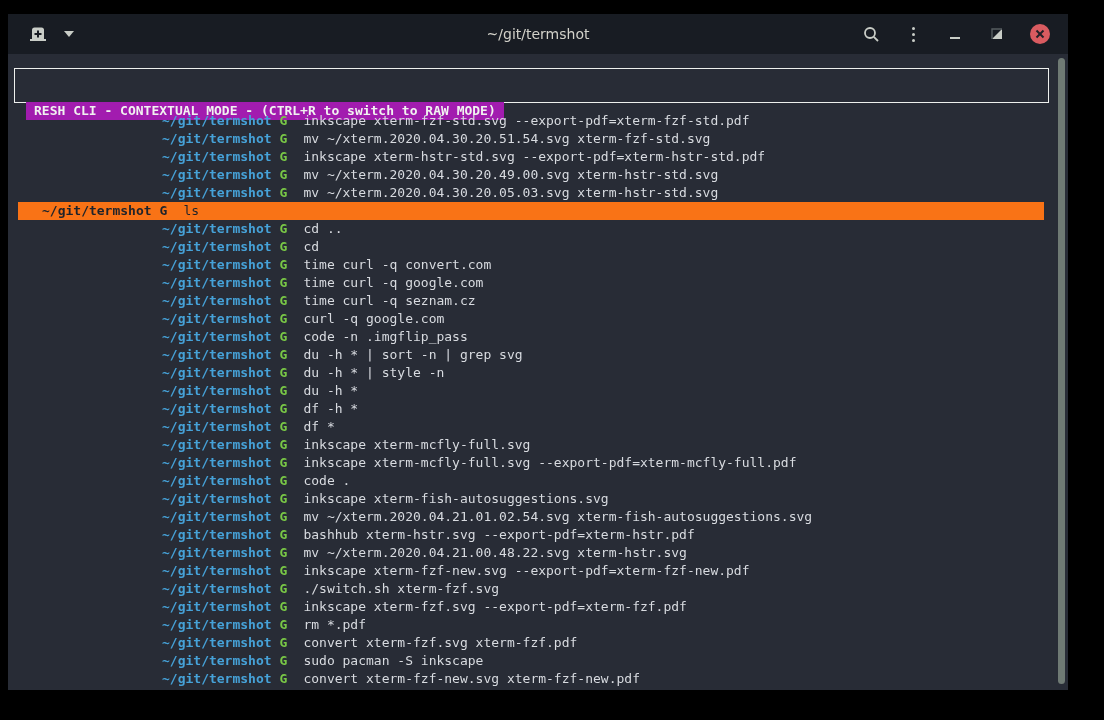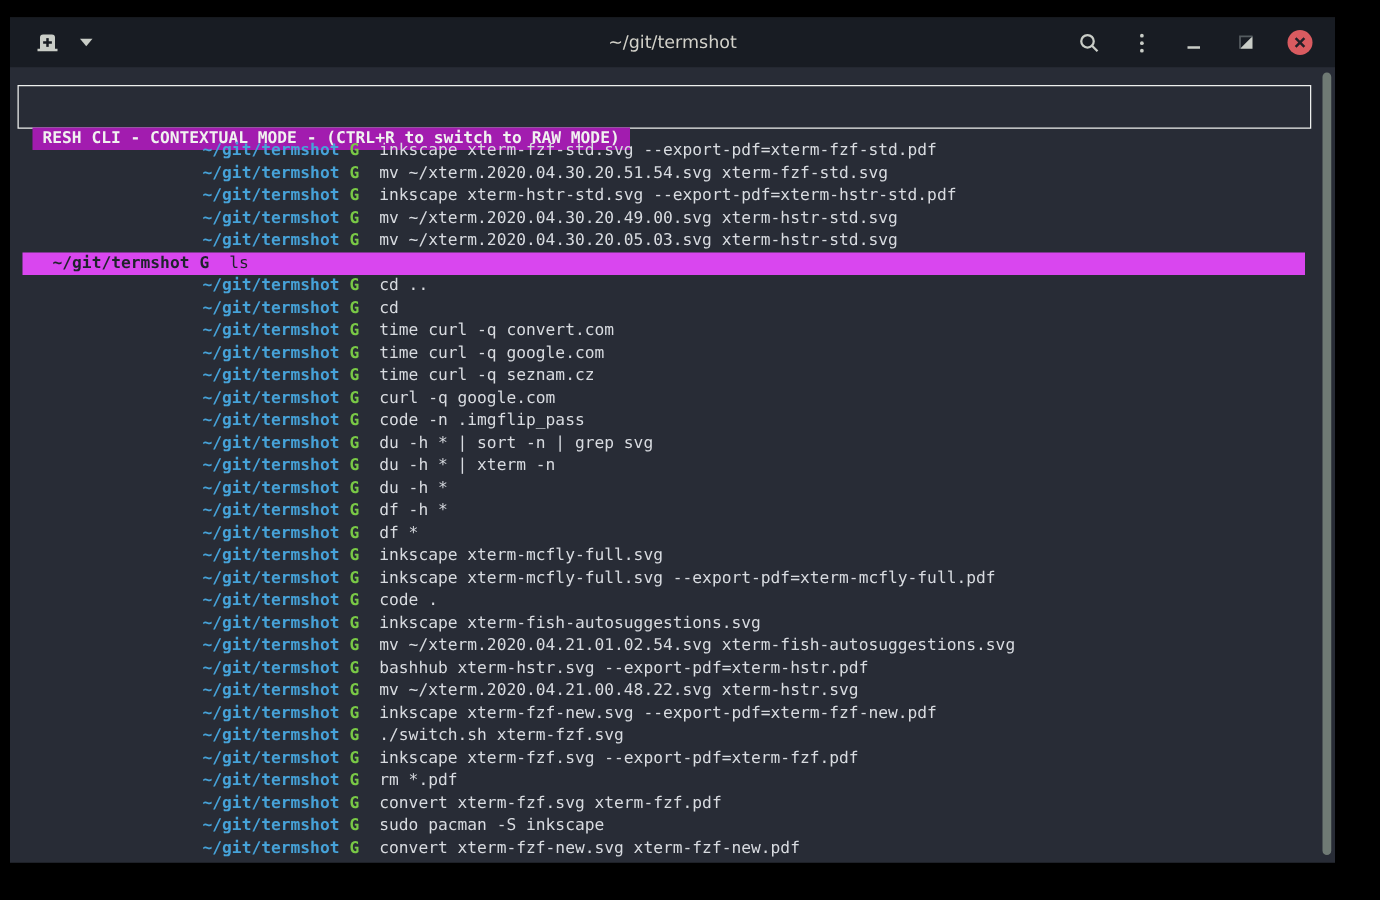--- a/index.html
+++ b/index.html
@@ -84,21 +84,21 @@
   }
   .row {
     height: 18px; line-height: 18px;
     padding-left: 144px;
     white-space: pre;
     color: #d8dbe0;
   }
   .row .path { color: #46a2d8; font-weight: bold; }
   .row .flag { color: #79c846; font-weight: bold; margin-left: 8px; }
   .row .cmd  { margin-left: 16px; margin-top: 13px; }
-  .row.selected { background: #d946ef; padding-left: 24px; }
+  .row.selected { background: #f97316; padding-left: 24px; }
   .row.selected .path, .row.selected .flag, .row.selected .cmd { color: #1e232b; }
 
   .scrollbar {
     position: absolute; left: 1050px; top: 4px;
     width: 7px; height: 626px;
     border-radius: 4px;
     background: #6f7a74;
   }
 </style>
 </head>
@@ -170,21 +170,21 @@
           <div class="row"><span class="path">~/git/termshot</span><span class="flag">G</span><span class="cmd">mv ~/xterm.2020.04.30.20.05.03.svg xterm-hstr-std.svg</span></div>
           <div class="row selected"><span class="path">~/git/termshot</span><span class="flag">G</span><span class="cmd">ls</span></div>
           <div class="row"><span class="path">~/git/termshot</span><span class="flag">G</span><span class="cmd">cd ..</span></div>
           <div class="row"><span class="path">~/git/termshot</span><span class="flag">G</span><span class="cmd">cd</span></div>
           <div class="row"><span class="path">~/git/termshot</span><span class="flag">G</span><span class="cmd">time curl -q convert.com</span></div>
           <div class="row"><span class="path">~/git/termshot</span><span class="flag">G</span><span class="cmd">time curl -q google.com</span></div>
           <div class="row"><span class="path">~/git/termshot</span><span class="flag">G</span><span class="cmd">time curl -q seznam.cz</span></div>
           <div class="row"><span class="path">~/git/termshot</span><span class="flag">G</span><span class="cmd">curl -q google.com</span></div>
           <div class="row"><span class="path">~/git/termshot</span><span class="flag">G</span><span class="cmd">code -n .imgflip_pass</span></div>
           <div class="row"><span class="path">~/git/termshot</span><span class="flag">G</span><span class="cmd">du -h * | sort -n | grep svg</span></div>
-          <div class="row"><span class="path">~/git/termshot</span><span class="flag">G</span><span class="cmd">du -h * | xterm -n</span></div>
+          <div class="row"><span class="path">~/git/termshot</span><span class="flag">G</span><span class="cmd">du -h * | style -n</span></div>
           <div class="row"><span class="path">~/git/termshot</span><span class="flag">G</span><span class="cmd">du -h *</span></div>
           <div class="row"><span class="path">~/git/termshot</span><span class="flag">G</span><span class="cmd">df -h *</span></div>
           <div class="row"><span class="path">~/git/termshot</span><span class="flag">G</span><span class="cmd">df *</span></div>
           <div class="row"><span class="path">~/git/termshot</span><span class="flag">G</span><span class="cmd">inkscape xterm-mcfly-full.svg</span></div>
           <div class="row"><span class="path">~/git/termshot</span><span class="flag">G</span><span class="cmd">inkscape xterm-mcfly-full.svg --export-pdf=xterm-mcfly-full.pdf</span></div>
           <div class="row"><span class="path">~/git/termshot</span><span class="flag">G</span><span class="cmd">code .</span></div>
           <div class="row"><span class="path">~/git/termshot</span><span class="flag">G</span><span class="cmd">inkscape xterm-fish-autosuggestions.svg</span></div>
           <div class="row"><span class="path">~/git/termshot</span><span class="flag">G</span><span class="cmd">mv ~/xterm.2020.04.21.01.02.54.svg xterm-fish-autosuggestions.svg</span></div>
           <div class="row"><span class="path">~/git/termshot</span><span class="flag">G</span><span class="cmd">bashhub xterm-hstr.svg --export-pdf=xterm-hstr.pdf</span></div>
           <div class="row"><span class="path">~/git/termshot</span><span class="flag">G</span><span class="cmd">mv ~/xterm.2020.04.21.00.48.22.svg xterm-hstr.svg</span></div>

